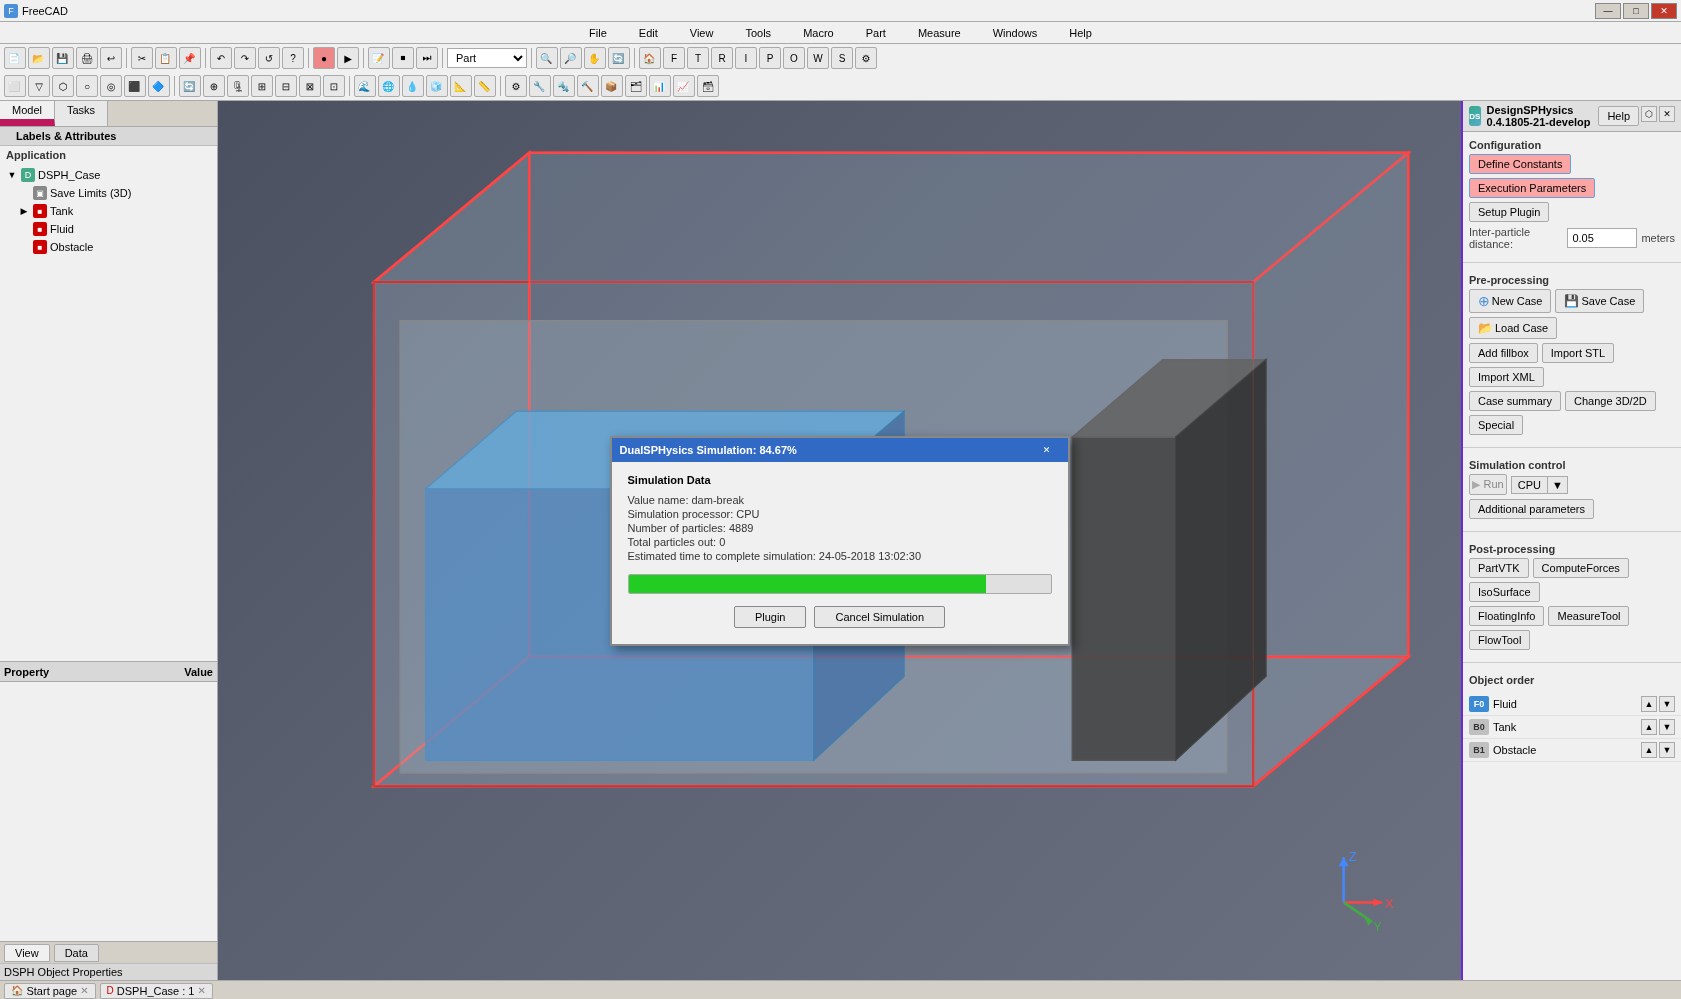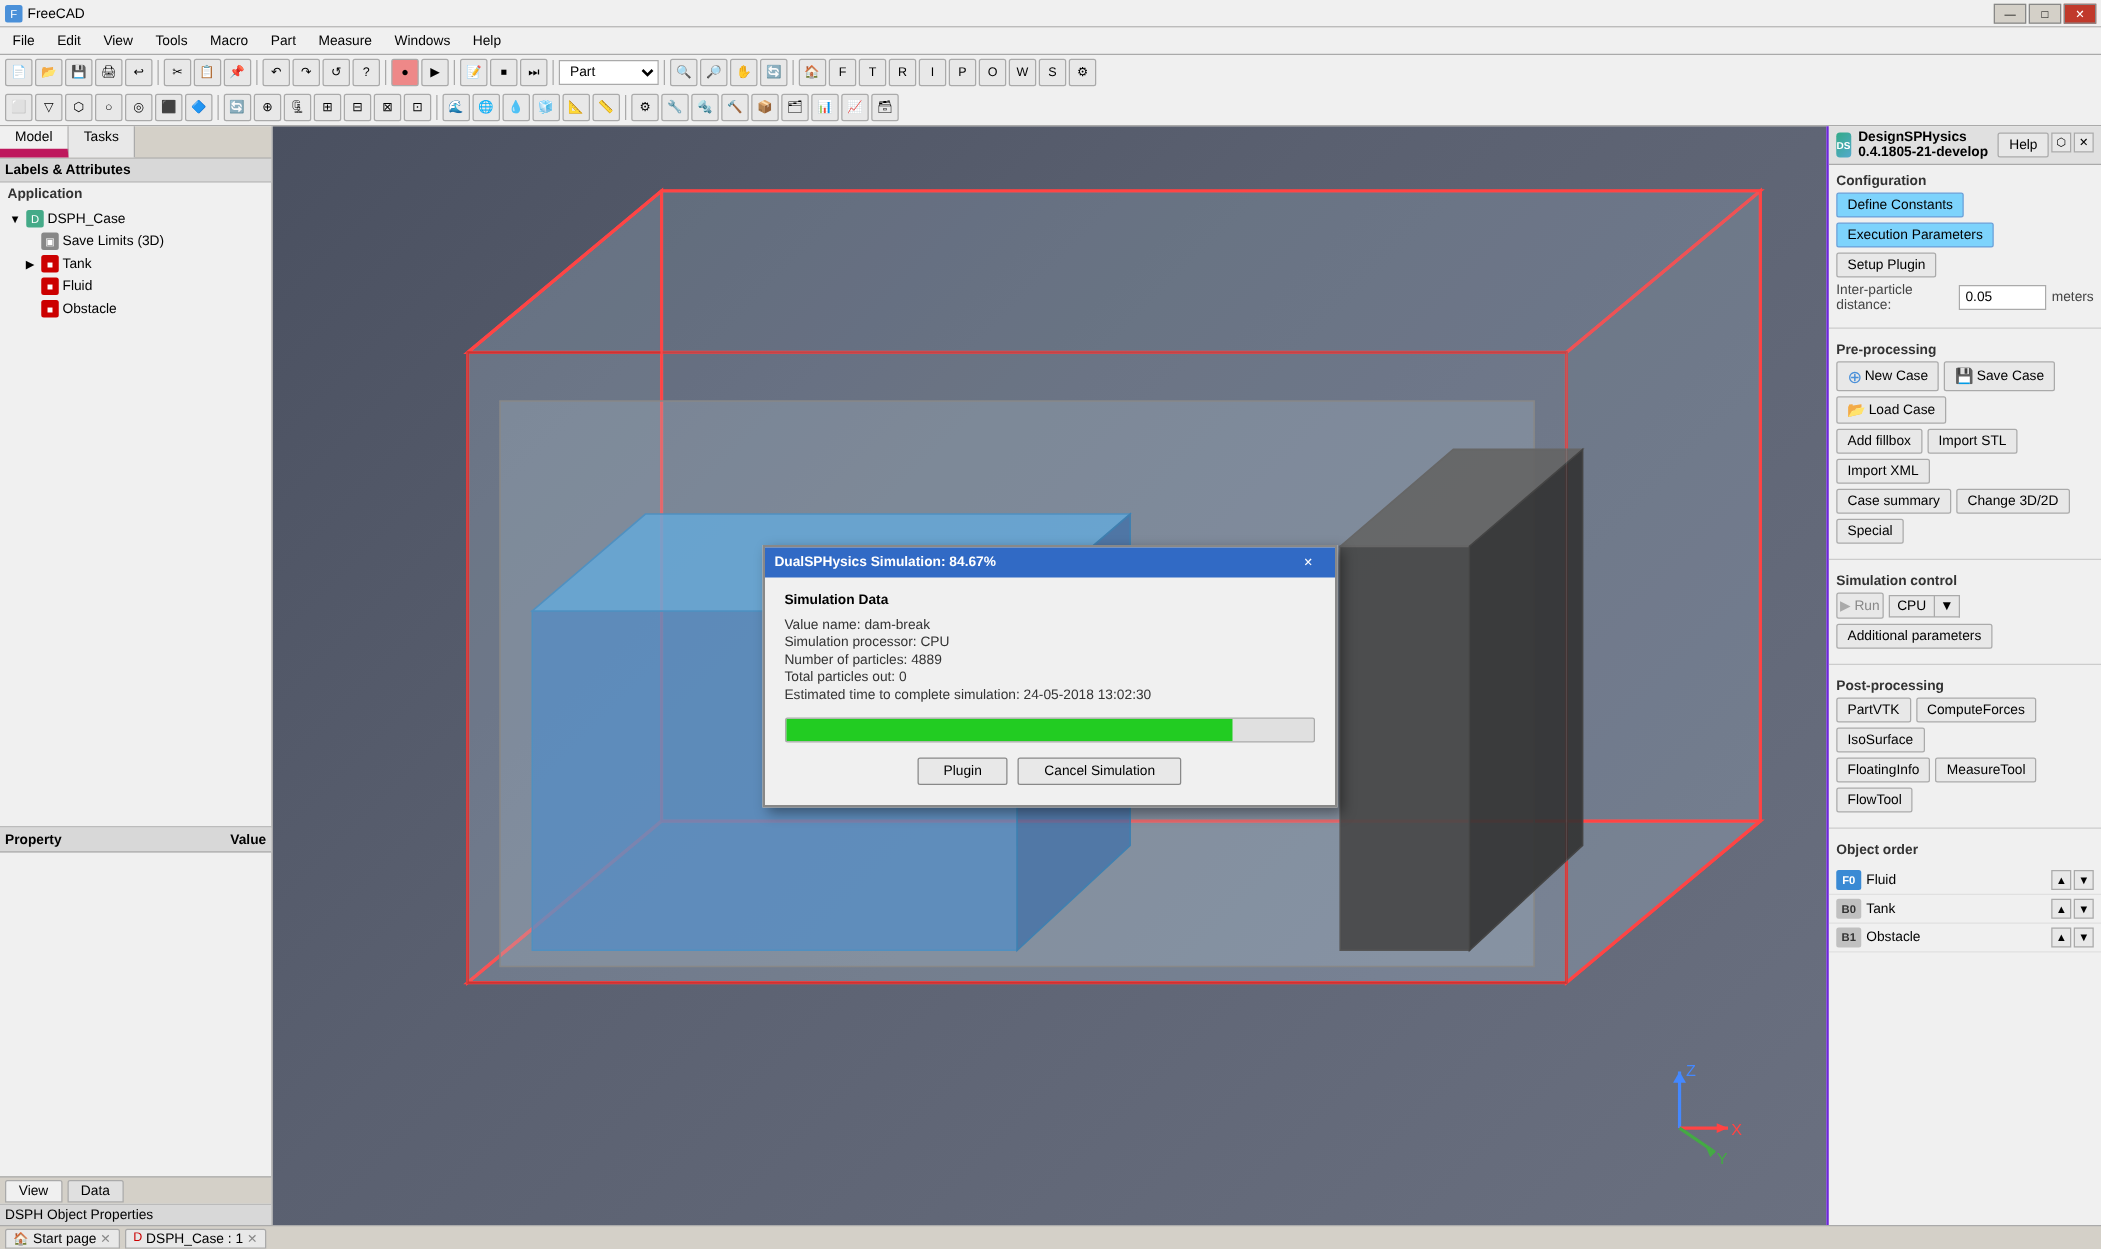--- a/index.html
+++ b/index.html
@@ -8,39 +8,39 @@
     
     .title-bar { height: 22px; background: #f0f0f0; display: flex; align-items: center; justify-content: space-between; padding: 0 4px; border-bottom: 1px solid #aaa; }
     .title-bar-left { display: flex; align-items: center; gap: 4px; }
     .title-bar-icon { width: 14px; height: 14px; background: #4a90d9; border-radius: 2px; font-size: 9px; color: white; display: flex; align-items: center; justify-content: center; }
     .title-bar-title { font-size: 11px; }
     .title-bar-controls { display: flex; gap: 2px; }
     .title-btn { width: 26px; height: 16px; background: #d4d0c8; border: 1px solid #888; font-size: 9px; cursor: pointer; display: flex; align-items: center; justify-content: center; }
     .title-btn.close { background: #c0392b; color: white; }
 
     
-    .menu-bar { height: 22px; background: #f0f0f0; display: flex; align-items: center; padding: 0 2px; border-bottom: 1px solid #aaa; gap: 2px; }
+    .menu-bar { height: 22px; background: #f0f0f0; display: flex; align-items: center; padding: 0 2px; border-bottom: 1px solid #aaa; gap: 16px; justify-content: center; }
     .menu-item { padding: 2px 8px; font-size: 11px; cursor: pointer; }
 
     
     .toolbar-area { background: #f0f0f0; border-bottom: 1px solid #aaa; }
     .toolbar-row { display: flex; align-items: center; height: 28px; padding: 2px 4px; gap: 2px; flex-wrap: wrap; }
     .tb-btn { width: 22px; height: 22px; background: #e8e8e8; border: 1px solid #aaa; display: flex; align-items: center; justify-content: center; cursor: pointer; font-size: 10px; border-radius: 2px; }
     .tb-separator { width: 1px; height: 20px; background: #aaa; margin: 0 2px; }
     .tb-combo { height: 20px; padding: 0 4px; font-size: 11px; border: 1px solid #aaa; background: white; min-width: 80px; }
 
     
     .main-layout { display: flex; height: calc(999px - 22px - 22px - 28px - 28px - 20px); }
 
     
     .left-panel { width: 218px; background: #f0f0f0; border-right: 1px solid #aaa; display: flex; flex-direction: column; }
     .tab-bar { display: flex; border-bottom: 1px solid #aaa; background: #d4d0c8; }
     .tab { padding: 3px 12px; font-size: 11px; cursor: pointer; border-right: 1px solid #aaa; background: #e8e8e8; }
     .tab.active { background: #f0f0f0; border-bottom: 7px solid #be185d; }
-    .panel-section-title { font-size: 11px; font-weight: bold; padding: 3px 4px; background: #d8d8d8; border-bottom: 1px solid #bbb; }
+    .panel-section-title { font-size: 11px; font-weight: bold; padding: 3px 16px; background: #d8d8d8; border-bottom: 1px solid #bbb; }
     .section-label { font-size: 11px; font-weight: bold; padding: 3px 6px; color: #333; }
 
     
     .tree-container { flex: 1; overflow-y: auto; padding: 2px; }
     .tree-item { display: flex; align-items: center; padding: 2px 4px; cursor: pointer; gap: 3px; }
     .tree-icon { width: 14px; height: 14px; border-radius: 2px; display: flex; align-items: center; justify-content: center; font-size: 9px; flex-shrink: 0; }
     .tree-expand { width: 12px; text-align: center; font-size: 9px; cursor: pointer; }
     .tree-indent-1 { margin-left: 12px; }
 
     
@@ -95,21 +95,21 @@
     .sim-buttons { display: flex; justify-content: center; gap: 8px; padding: 4px 0; }
     .sim-btn { padding: 4px 20px; font-size: 11px; border: 1px solid #888; background: #e8e8e8; cursor: pointer; border-radius: 2px; }
     .sim-btn.cancel { background: #e8e8e8; }
 
     
     .status-bar { height: 20px; background: #d4d0c8; border-top: 1px solid #aaa; display: flex; align-items: center; padding: 0 4px; gap: 4px; }
     .status-tab { display: flex; align-items: center; gap: 3px; padding: 1px 6px; background: #e8e8e8; border: 1px solid #aaa; font-size: 11px; cursor: pointer; border-radius: 2px 2px 0 0; }
     .status-tab .close-x { font-size: 10px; color: #888; }
 
     
-    .rp-btn-config-active { background: #7dd3fc; border: 1px solid #6a9fd8; }
+    .rp-btn-config-active { background: #fca5a5; border: 1px solid #6a9fd8; }
 
     .scene-bg { width: 100%; height: 100%; background: linear-gradient(135deg, #4a5060 0%, #5a6070 40%, #6a7080 100%); }
 
     
     .svg-scene { position: absolute; top: 0; left: 0; width: 100%; height: 100%; }
   </style>
 </head>
 <body>
 
 <div class="title-bar">

